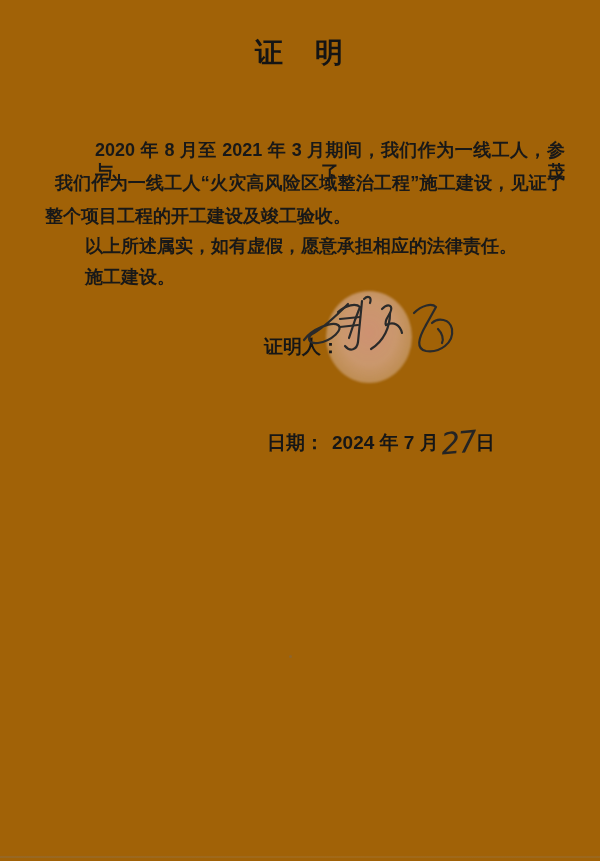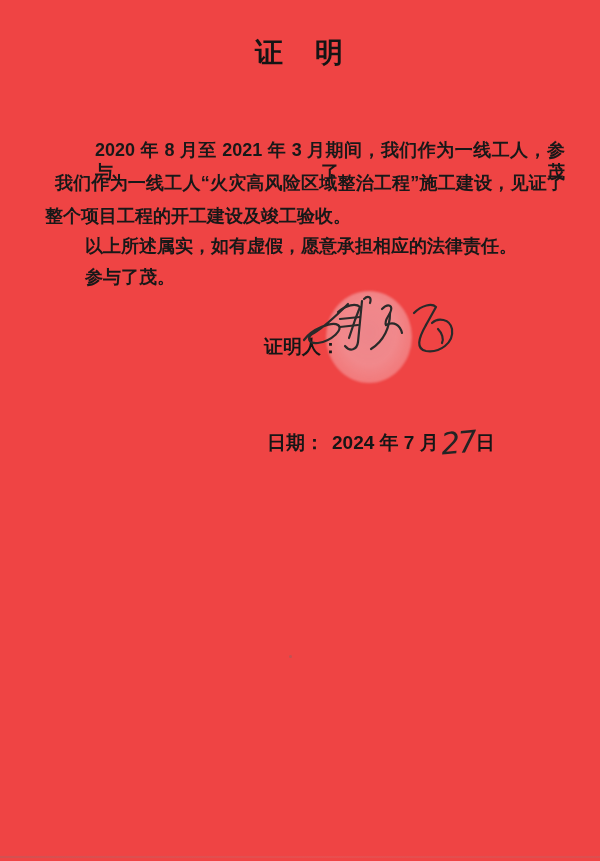--- a/index.html
+++ b/index.html
@@ -4,21 +4,21 @@
 <style>
   html, body {
     margin: 0;
     padding: 0;
     background: #ffffff;
   }
   .page {
     position: relative;
     width: 600px;
     height: 861px;
-    background: #ef4444;
+    background: #a16207;
     overflow: hidden;
     font-family: "Liberation Sans", sans-serif;
     color: #1c1c1c;
   }
   .title {
     position: absolute;
     top: 34px;
     left: 0;
     right: 0;
     margin: 0;
@@ -130,21 +130,21 @@
 <body>
 
 <div class="page">
 
   <h1 class="title">证　明</h1>
 
   <div class="bodyline l1 just ind">2020 年 8 月至 2021 年 3 月期间，我们作为一线工人，参与了茂</div>
   <div class="bodyline l2 just">我们作为一线工人“火灾高风险区域整治工程”施工建设，见证了</div>
   <div class="bodyline l4 ind">以上所述属实，如有虚假，愿意承担相应的法律责任。</div>
   <div class="bodyline l3">整个项目工程的开工建设及竣工验收。</div>
-  <div class="bodyline l5 ind">参与了茂。</div>
+  <div class="bodyline l5 ind">施工建设。</div>
 
   <div class="fingerprint"></div>
 
   <div class="sig-label">证明人：</div>
 
   <svg class="signature" viewBox="0 0 165 82" aria-hidden="true">
 
     <path d="M6,52 C14,41 34,33 40,37 C46,41 34,53 20,55 C10,56 8,49 16,45 C26,39 40,26 50,16"></path>
 
     <path d="M40,24 C48,17 58,15 62,19 L57,32 C55,38 53,44 51,50"></path>

